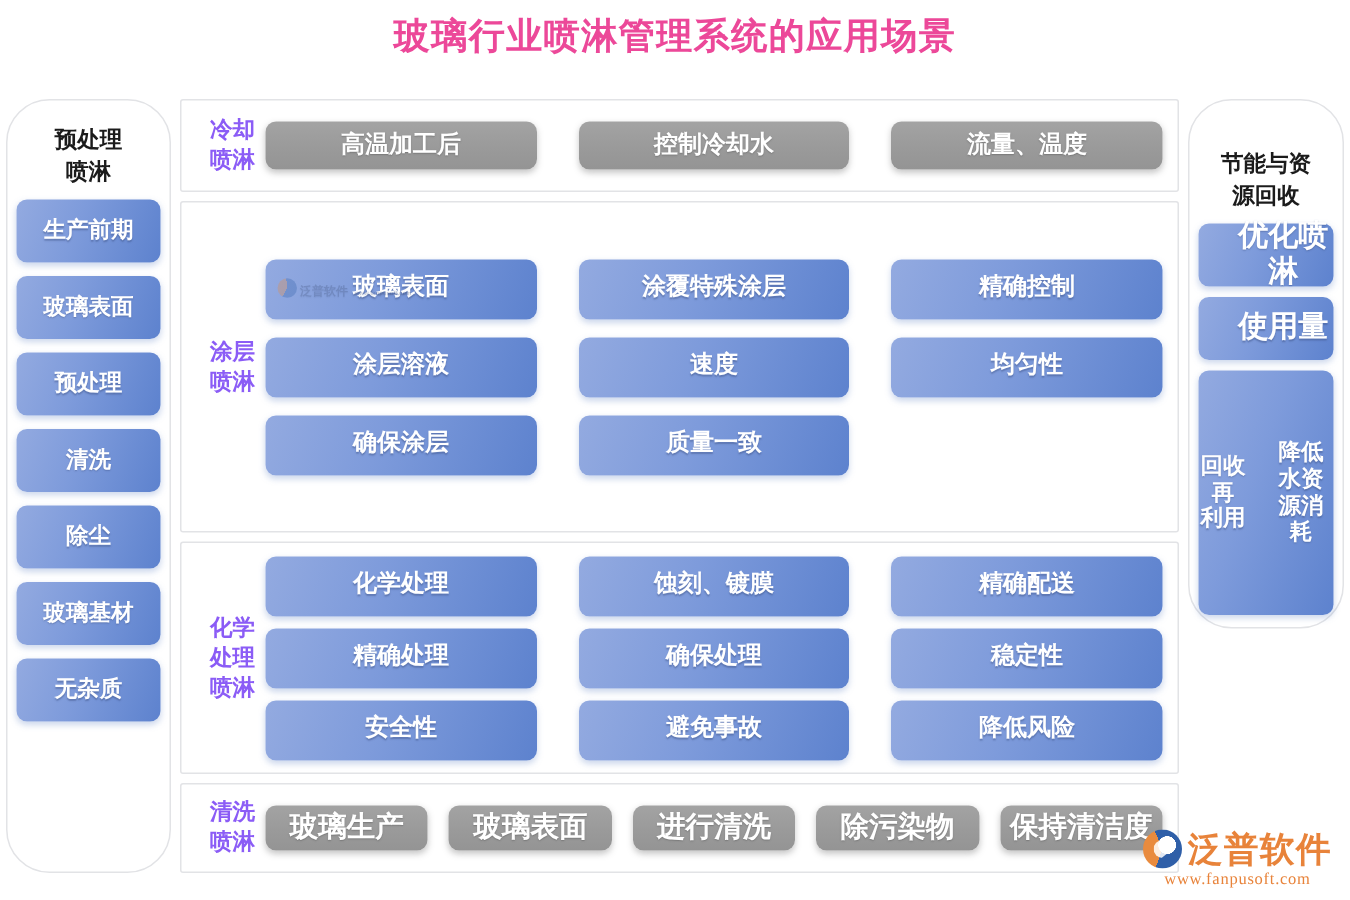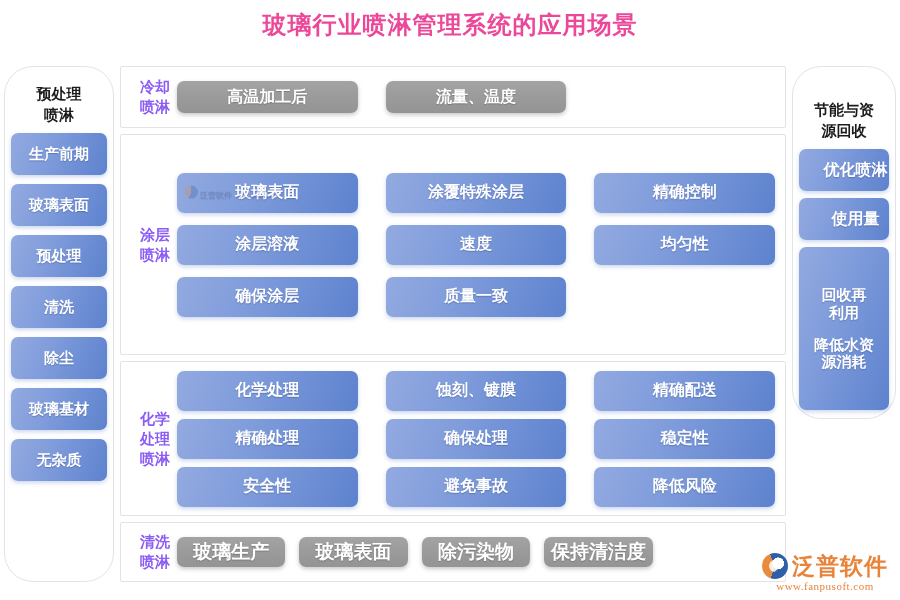--- a/index.html
+++ b/index.html
@@ -71,24 +71,24 @@
     font-weight:bold;
     display:flex;align-items:center;justify-content:center;
     text-align:center;
     background:linear-gradient(110deg,#93aae0 0%,#7e9bdb 42%,#5d82ce 100%);
     box-shadow:0 2px 4px rgba(110,140,200,.35);
     text-shadow:0 1px 1px rgba(60,80,130,.45);
     box-sizing:border-box;
     line-height:1.18;
   }
   .chip.s-left{height:42px;font-size:15px;}
-  .chip.s-right{height:42px;font-size:16px;padding-left:23px;}
+  .chip.s-right{height:42px;font-size:20px;padding-left:23px;}
   .chip.s-tall{
     flex:1 1 auto;min-height:120px;font-size:15px;
-    flex-direction:column;justify-content:center;gap:14px;
+    flex-direction:row;justify-content:center;gap:14px;
   }
   .chip.s-tall span{display:block;}
   .chip.s-grid{height:40px;font-size:16px;}
 
   
   .chip.gray{
     background:linear-gradient(180deg,#a3a3a3 0%,#9a9a9a 55%,#949494 100%);
     box-shadow:0 2px 4px rgba(130,130,130,.45);
     text-shadow:0 1px 1px rgba(90,90,90,.5);
   }
@@ -196,20 +196,21 @@
     <div class="col-mid">
 
       <div class="panel row-sec r-cool">
         <div class="row-label">
           <div>冷却</div>
           <div>喷淋</div>
         </div>
         <div class="row-body">
           <div class="one-row cool-row">
             <div class="chip gray">高温加工后</div>
+            <div class="chip gray">控制冷却水</div>
             <div class="chip gray">流量、温度</div>
           </div>
         </div>
       </div>
 
       <div class="panel row-sec r-coat">
         <div class="row-label">
           <div>涂层</div>
           <div>喷淋</div>
         </div>
@@ -259,20 +260,21 @@
 
       <div class="panel row-sec r-wash">
         <div class="row-label">
           <div>清洗</div>
           <div>喷淋</div>
         </div>
         <div class="row-body">
           <div class="wash-row">
             <div class="chip gray">玻璃生产</div>
             <div class="chip gray">玻璃表面</div>
+            <div class="chip gray">进行清洗</div>
             <div class="chip gray">除污染物</div>
             <div class="chip gray">保持清洁度</div>
           </div>
         </div>
       </div>
 
     </div>
 
     <div class="col-right">
       <div class="panel side-panel" style="height:353px;">

